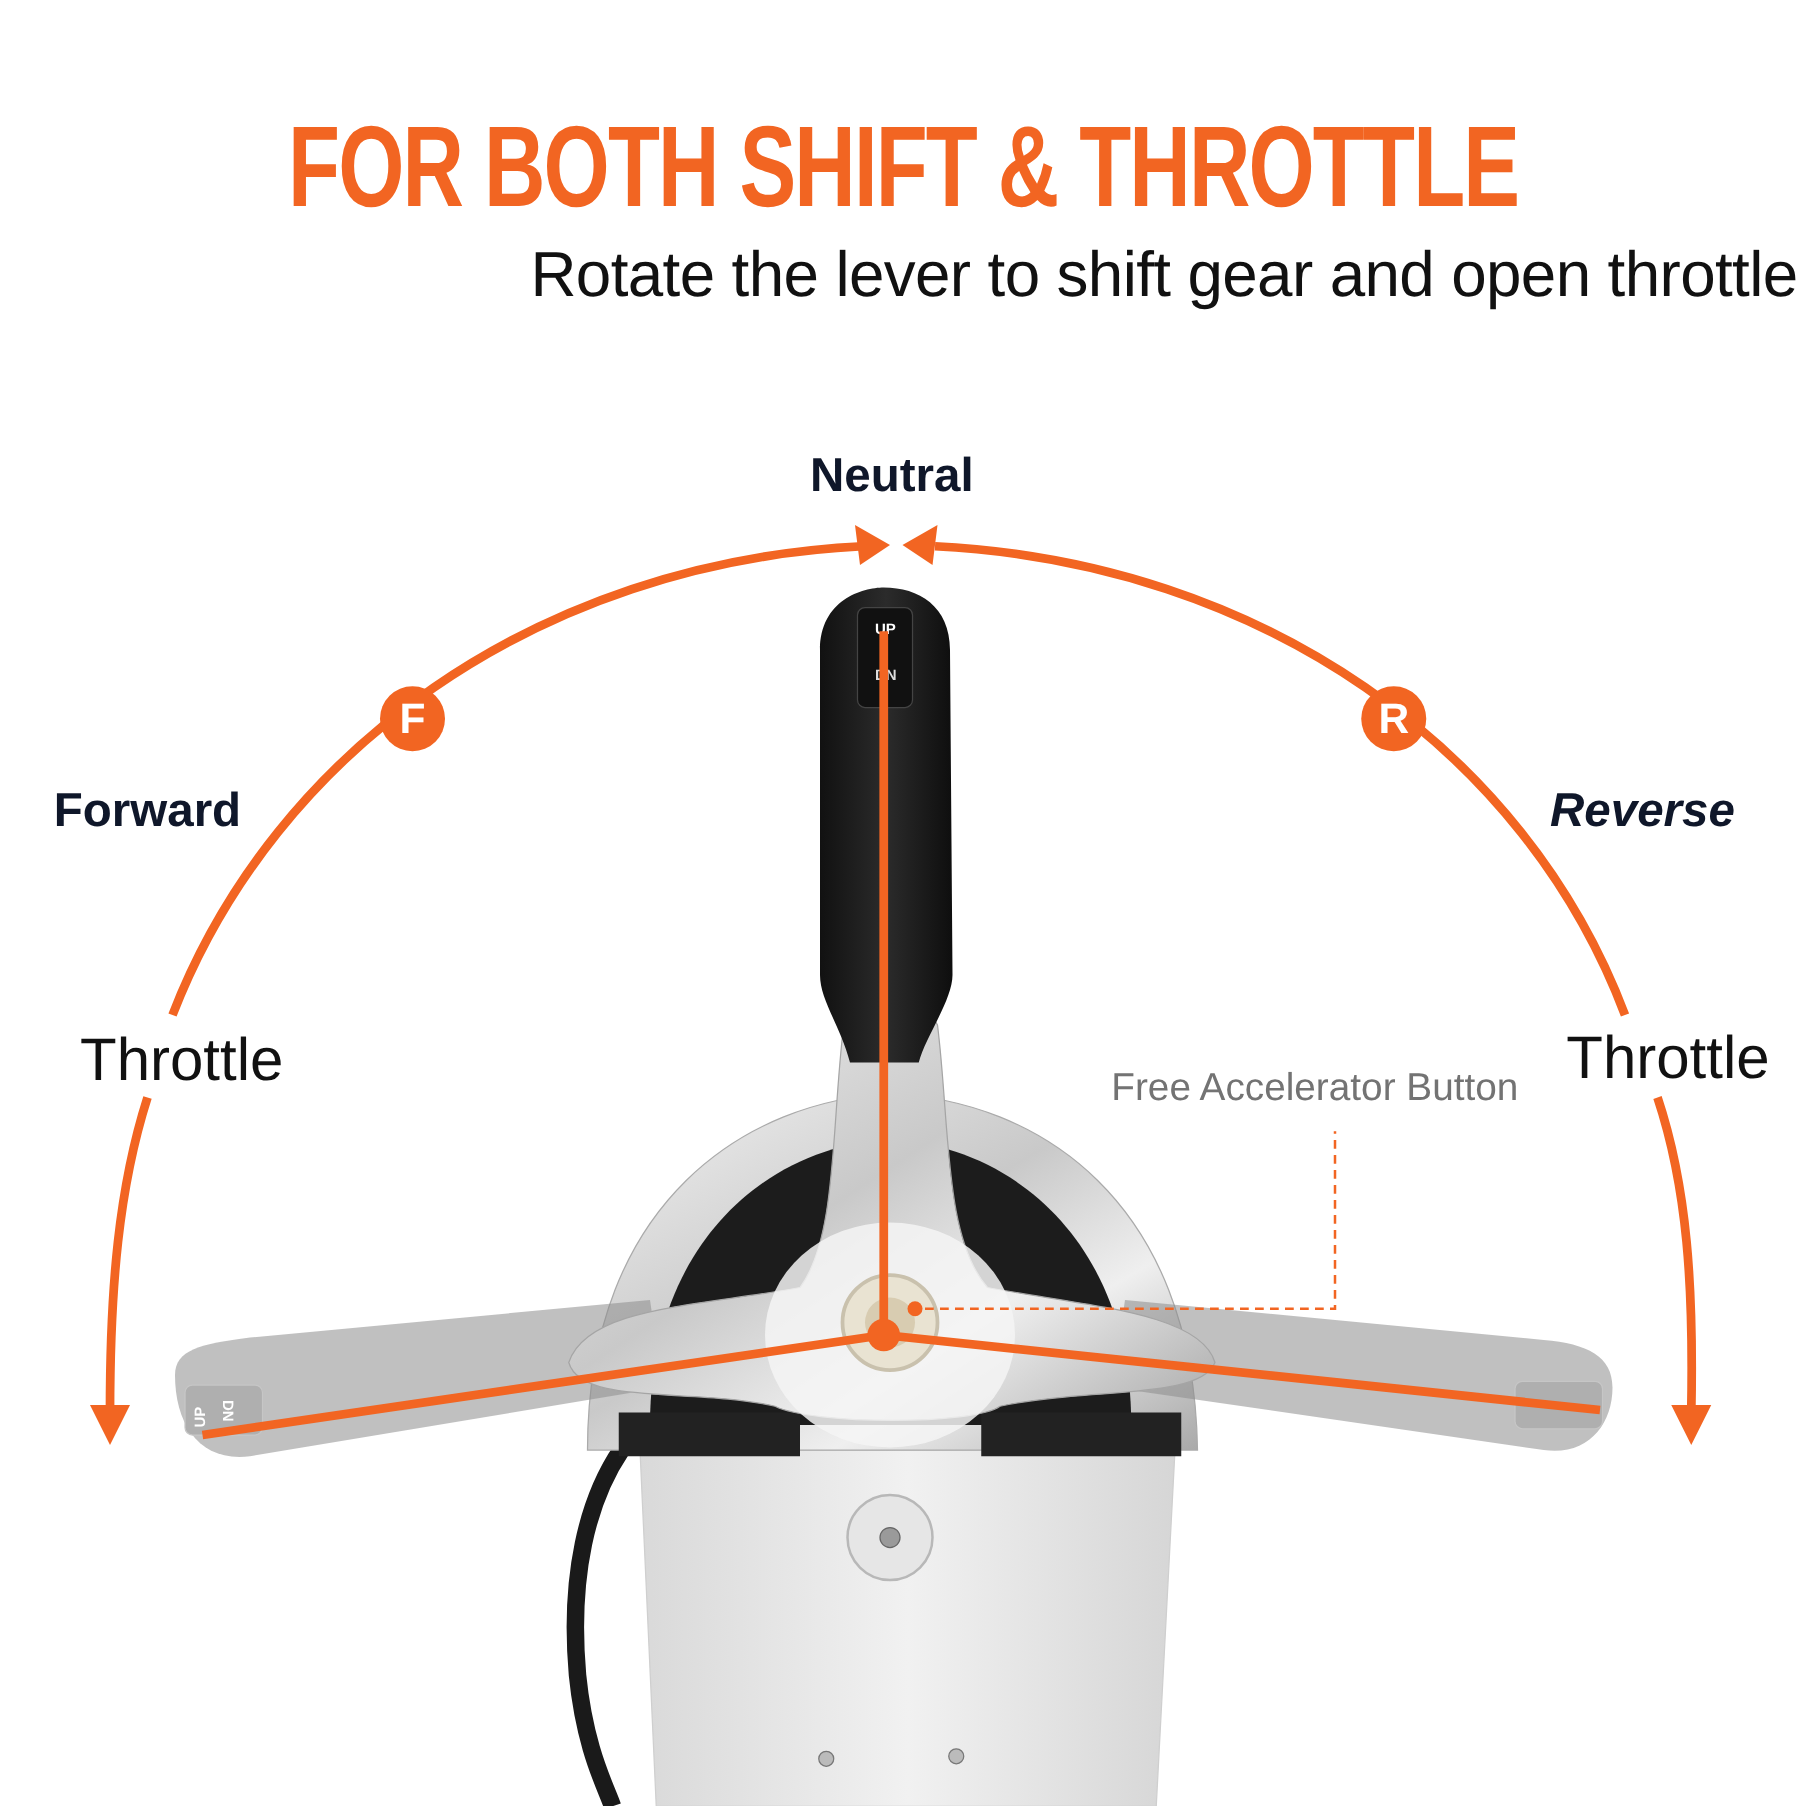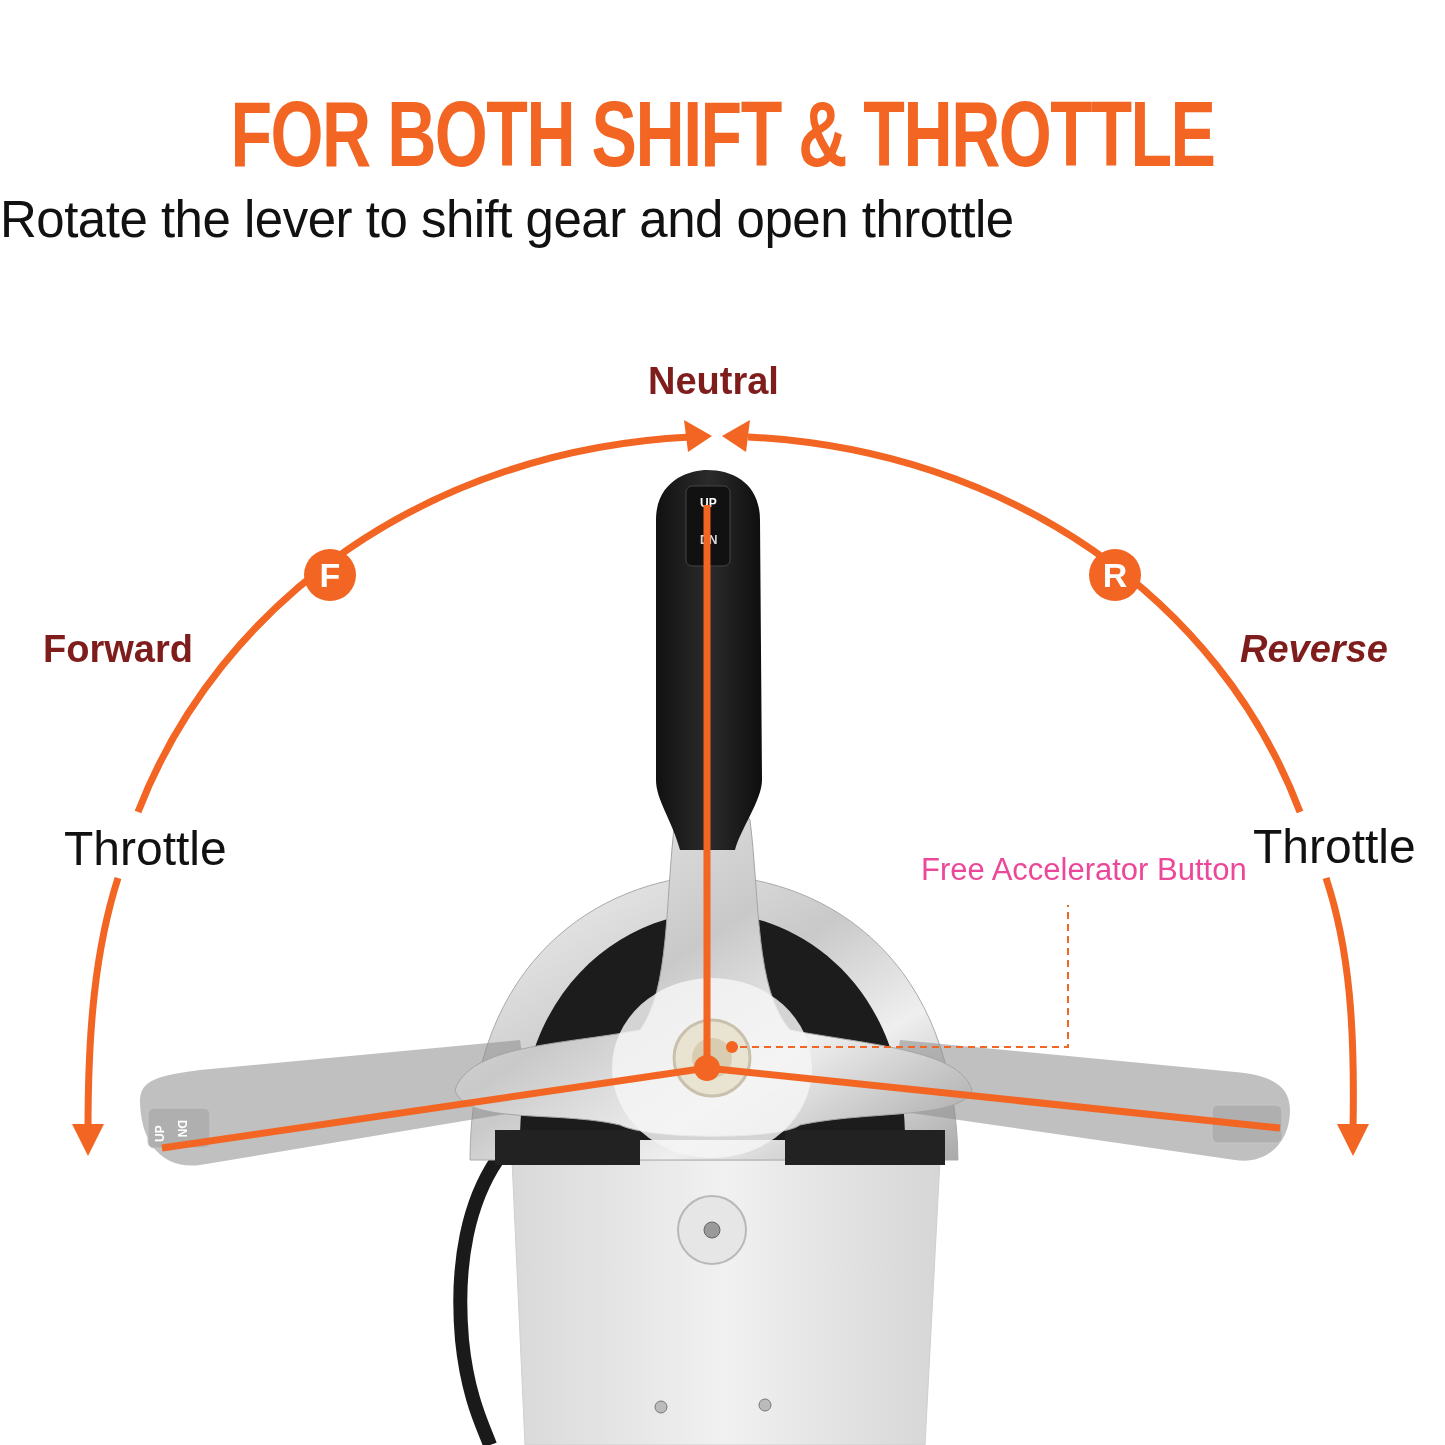--- a/index.html
+++ b/index.html
@@ -1,21 +1,21 @@
 <!DOCTYPE html>
 <html><head>
 <meta charset="utf-8">
 <style>
   html,body{margin:0;padding:0;background:#ffffff;}
   body{width:1445px;height:1445px;position:relative;overflow:hidden;font-family:"Liberation Sans",sans-serif;}
   .headline{position:absolute;left:0;top:88px;width:1445px;text-align:center;color:#f26522;font-family:"Liberation Sans",sans-serif;font-weight:700;font-size:92px;letter-spacing:-2px;transform:scaleX(0.74);transform-origin:center top;line-height:1;}
-  .sub{position:absolute;left:0;top:194px;width:1438px;text-align:left;color:#111;font-size:51px;line-height:1;letter-spacing:-0.5px;}
-  .lbl{position:absolute;font-weight:700;color:#7f1d1d;font-size:38px;line-height:1;}
+  .sub{position:absolute;left:0;top:194px;width:1438px;text-align:right;color:#111;font-size:51px;line-height:1;letter-spacing:-0.5px;}
+  .lbl{position:absolute;font-weight:700;color:#0f172a;font-size:38px;line-height:1;}
   .thr{position:absolute;color:#111;font-size:48px;line-height:1;}
-  .acc{position:absolute;color:#ec4899;font-size:31px;line-height:1;margin-left:32px;}
+  .acc{position:absolute;color:#737373;font-size:31px;line-height:1;}
   svg.art{position:absolute;left:0;top:0;}
   .badge{position:absolute;width:52px;height:52px;border-radius:50%;background:#f26522;color:#fff;font-weight:700;font-size:34px;text-align:center;line-height:52px;}
 </style>
 </head>
 <body>
 
 <div class="headline">FOR BOTH SHIFT &amp; THROTTLE</div>
 <div class="sub">Rotate the lever to shift gear and open throttle</div>
 
 <svg class="art" width="1445" height="1445" viewBox="0 0 1445 1445">

